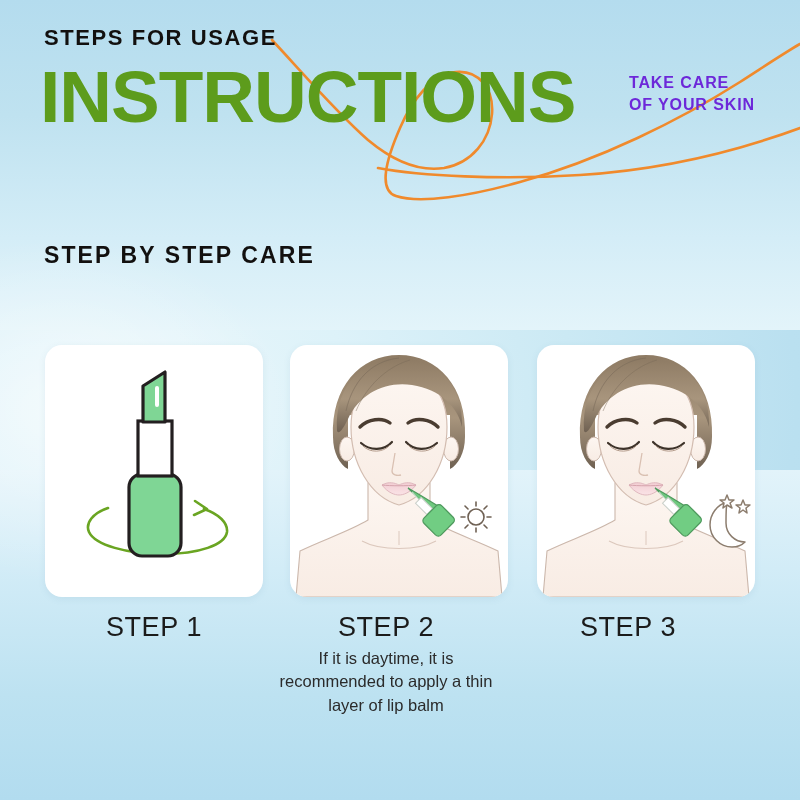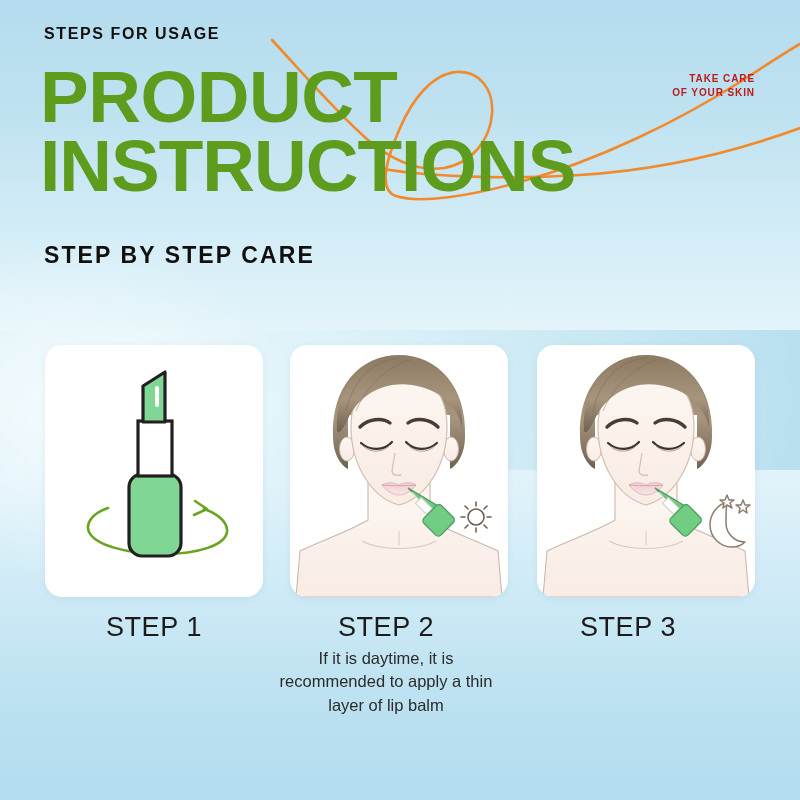--- a/index.html
+++ b/index.html
@@ -28,28 +28,28 @@
   }
   .bg-left-light{
     position:absolute; left:0; top:240px; width:420px; height:340px;
     background:radial-gradient(75% 70% at 15% 50%, rgba(255,255,255,.55) 0%, rgba(255,255,255,0) 72%);
   }
 
   
   .header{ position:absolute; left:0; top:0; width:800px; height:300px; }
   .eyebrow{
     position:absolute; left:44px; top:25px;
-    font-size:16px; font-weight:700; letter-spacing:1.6px;
+    font-size:22px; font-weight:700; letter-spacing:1.6px;
     color:#12100f; white-space:nowrap;
   }
   .takecare{
     position:absolute; right:45px; top:72px;
-    text-align:right; line-height:1.38;
-    font-size:10px; font-weight:700; letter-spacing:.9px;
-    color:#b91c1c;
+    text-align:left; line-height:1.38;
+    font-size:16px; font-weight:700; letter-spacing:.9px;
+    color:#6d28d9;
   }
   .title{
     position:absolute; left:40px; top:62px;
     font-size:73px; font-weight:700; line-height:.95;
     letter-spacing:-0.5px; color:#5d9c1c;
     text-transform:uppercase;
   }
   .title .l2{ display:block; letter-spacing:-1px;}
   .subhead{
     position:absolute; left:44px; top:242px;
@@ -103,21 +103,20 @@
                  C432,74 412,100 400,128 C386,160 378,190 396,196
                  C420,204 470,196 520,182 C600,160 680,120 740,82
                  C768,64 786,52 800,44"></path>
         <path d="M378,168 C420,176 500,180 580,175 C660,170 735,152 800,128"></path>
       </g>
     </svg>
 
     <div class="eyebrow">STEPS FOR USAGE</div>
 
     <div class="title">
-      <span class="l1">PRODUCT</span>
       <span class="l2">INSTRUCTIONS</span>
     </div>
 
     <div class="takecare">
       <div>TAKE CARE</div>
       <div>OF YOUR SKIN</div>
     </div>
 
     <div class="subhead">STEP BY STEP CARE</div>
   </div>

